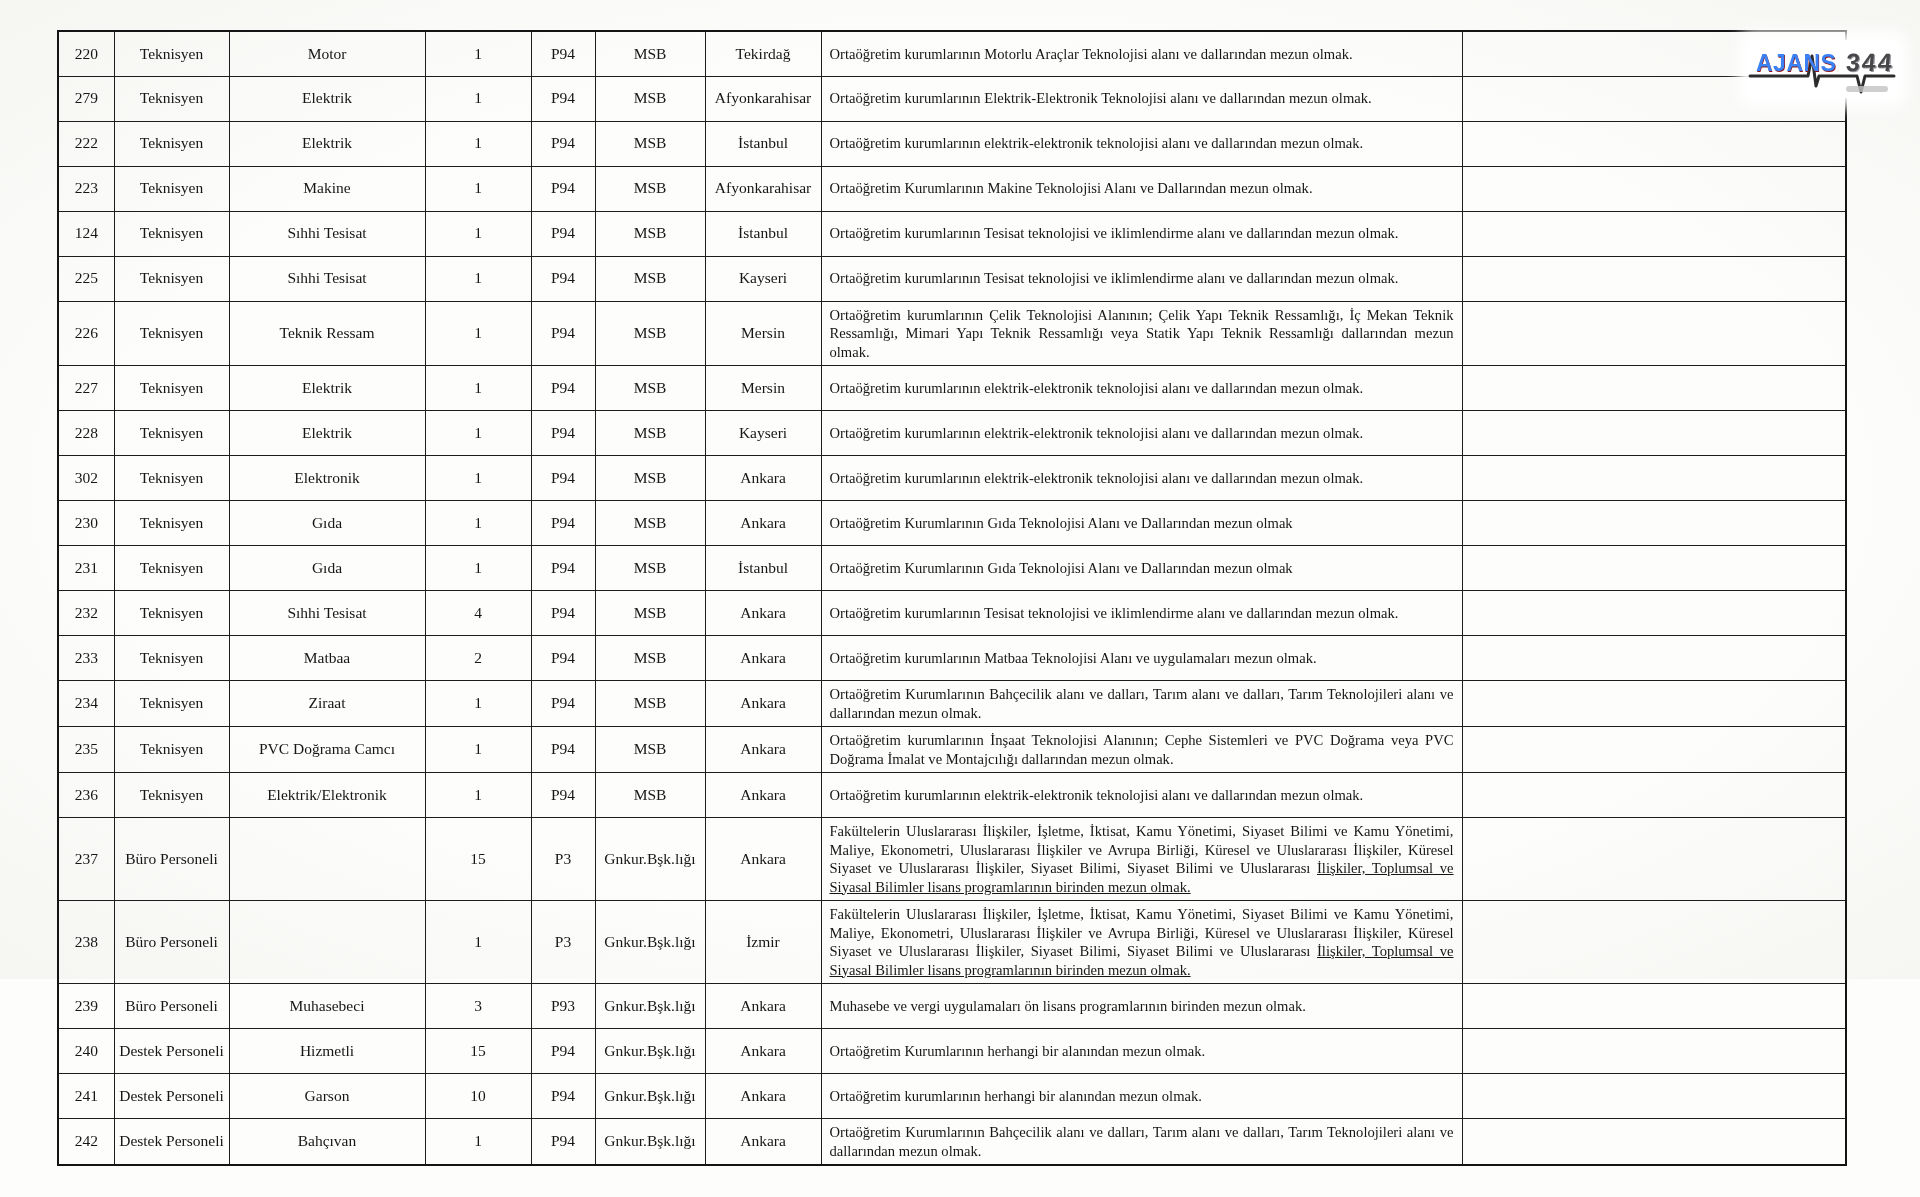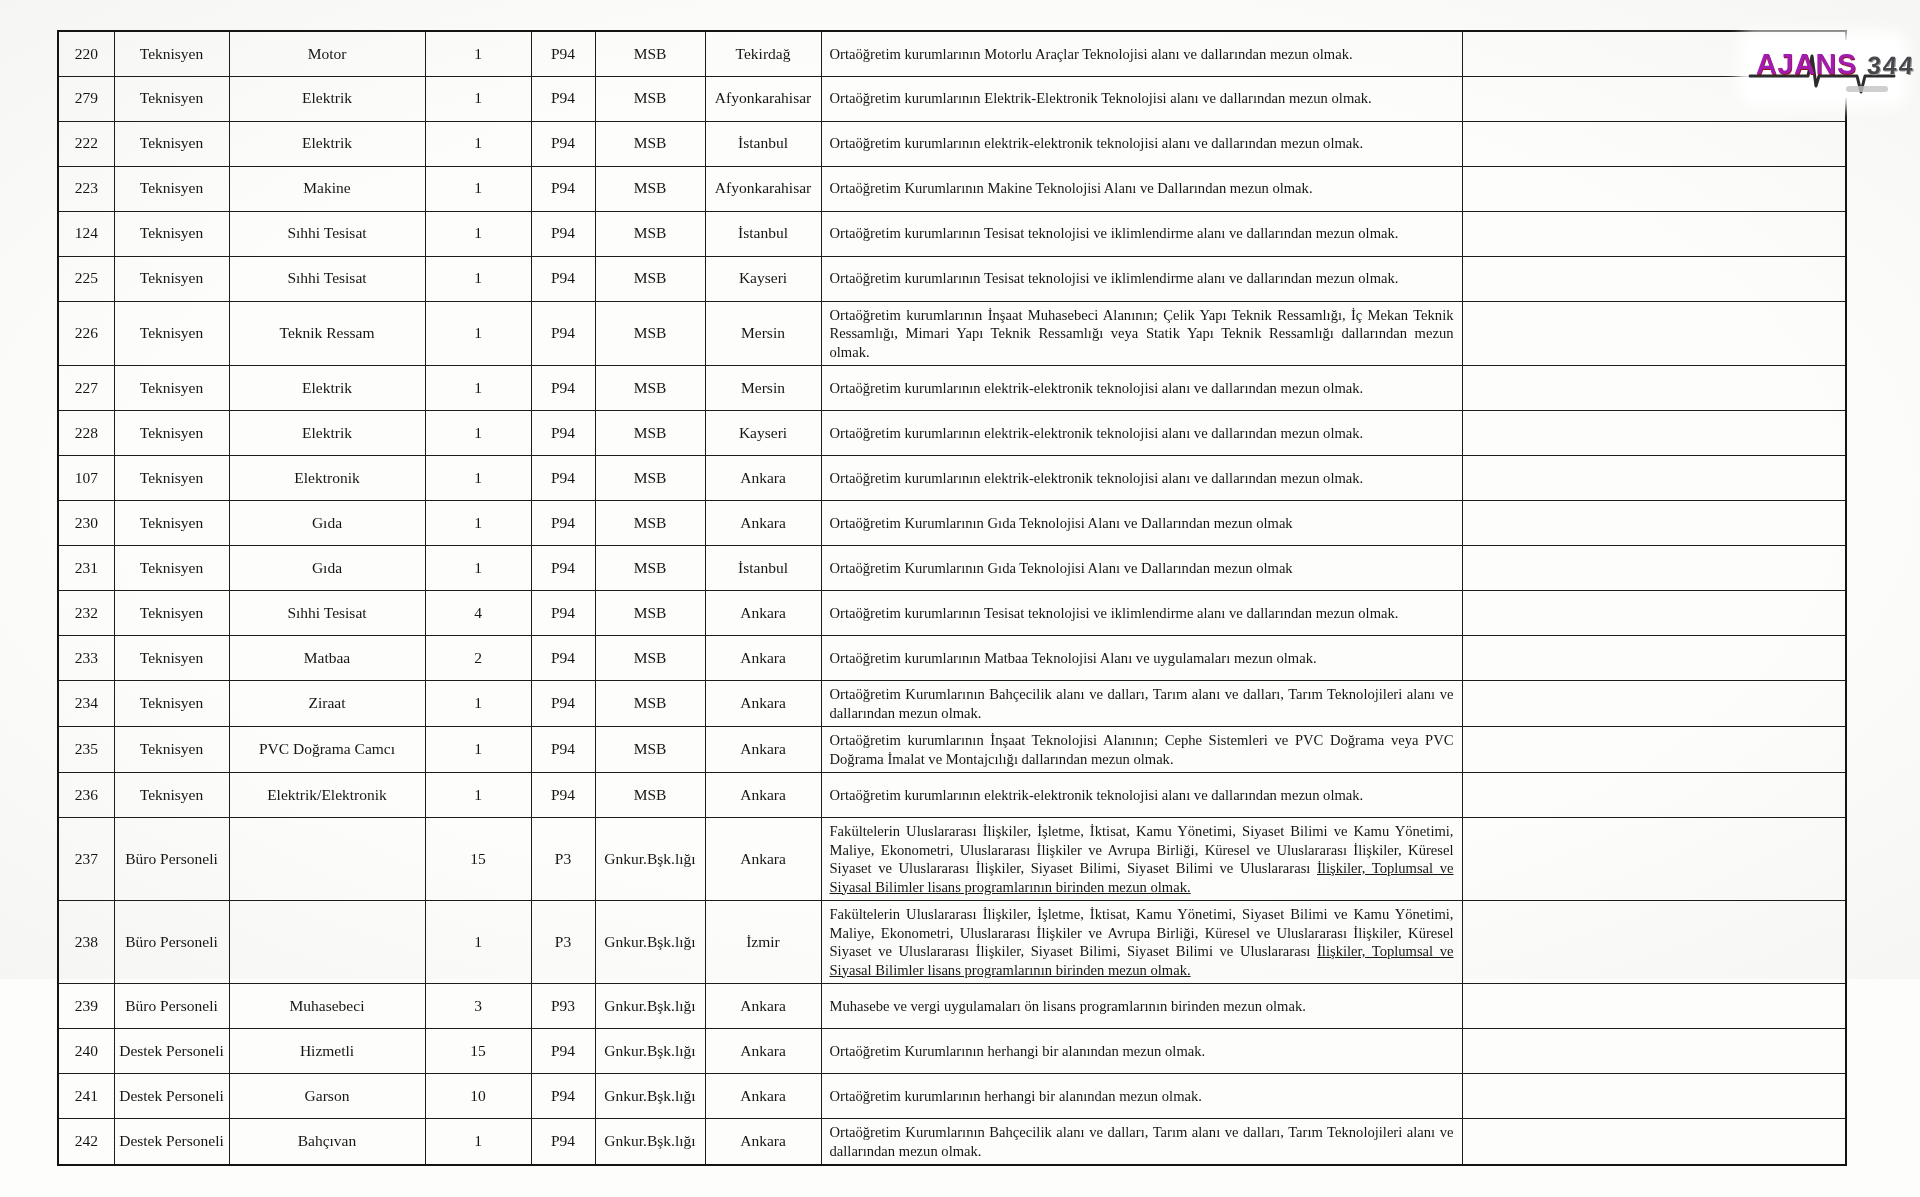--- a/index.html
+++ b/index.html
@@ -70,22 +70,22 @@
   .logo-text {
     position: absolute;
     left: 8px;
     top: 8px;
     white-space: nowrap;
     font-family: "Liberation Sans", "DejaVu Sans", sans-serif;
     font-weight: bold;
     letter-spacing: 0.5px;
   }
   .ajans {
-    font-size: 29px;
-    color: #a21caf;
+    font-size: 23px;
+    color: #3b82f6;
     text-shadow: 0.6px 0.6px 0 #8e1418;
   }
   .n344 {
     font-size: 25px;
     color: #47474b;
     margin-left: 10px;
     letter-spacing: 2px;
     text-shadow:
       -1px -1px 0 #ffffff,
       1.3px 1.3px 0 #9a9a9e;
@@ -195,21 +195,21 @@
           <td class="empty"></td>
         </tr>
         <tr class="row">
           <td class="c">226</td>
           <td class="c">Teknisyen</td>
           <td class="c">Teknik Ressam</td>
           <td class="c">1</td>
           <td class="c">P94</td>
           <td class="c">MSB</td>
           <td class="c">Mersin</td>
-          <td class="req"><span>Ortaöğretim kurumlarının İnşaat Muhasebeci Alanının; Çelik Yapı Teknik Ressamlığı, İç Mekan Teknik Ressamlığı, Mimari Yapı Teknik Ressamlığı veya Statik Yapı Teknik Ressamlığı dallarından mezun olmak.</span></td>
+          <td class="req"><span>Ortaöğretim kurumlarının Çelik Teknolojisi Alanının; Çelik Yapı Teknik Ressamlığı, İç Mekan Teknik Ressamlığı, Mimari Yapı Teknik Ressamlığı veya Statik Yapı Teknik Ressamlığı dallarından mezun olmak.</span></td>
           <td class="empty"></td>
         </tr>
         <tr class="row">
           <td class="c">227</td>
           <td class="c">Teknisyen</td>
           <td class="c">Elektrik</td>
           <td class="c">1</td>
           <td class="c">P94</td>
           <td class="c">MSB</td>
           <td class="c">Mersin</td>
@@ -221,21 +221,21 @@
           <td class="c">Teknisyen</td>
           <td class="c">Elektrik</td>
           <td class="c">1</td>
           <td class="c">P94</td>
           <td class="c">MSB</td>
           <td class="c">Kayseri</td>
           <td class="req"><span>Ortaöğretim kurumlarının elektrik-elektronik teknolojisi alanı ve dallarından mezun olmak.</span></td>
           <td class="empty"></td>
         </tr>
         <tr class="row">
-          <td class="c">107</td>
+          <td class="c">302</td>
           <td class="c">Teknisyen</td>
           <td class="c">Elektronik</td>
           <td class="c">1</td>
           <td class="c">P94</td>
           <td class="c">MSB</td>
           <td class="c">Ankara</td>
           <td class="req"><span>Ortaöğretim kurumlarının elektrik-elektronik teknolojisi alanı ve dallarından mezun olmak.</span></td>
           <td class="empty"></td>
         </tr>
         <tr class="row">

